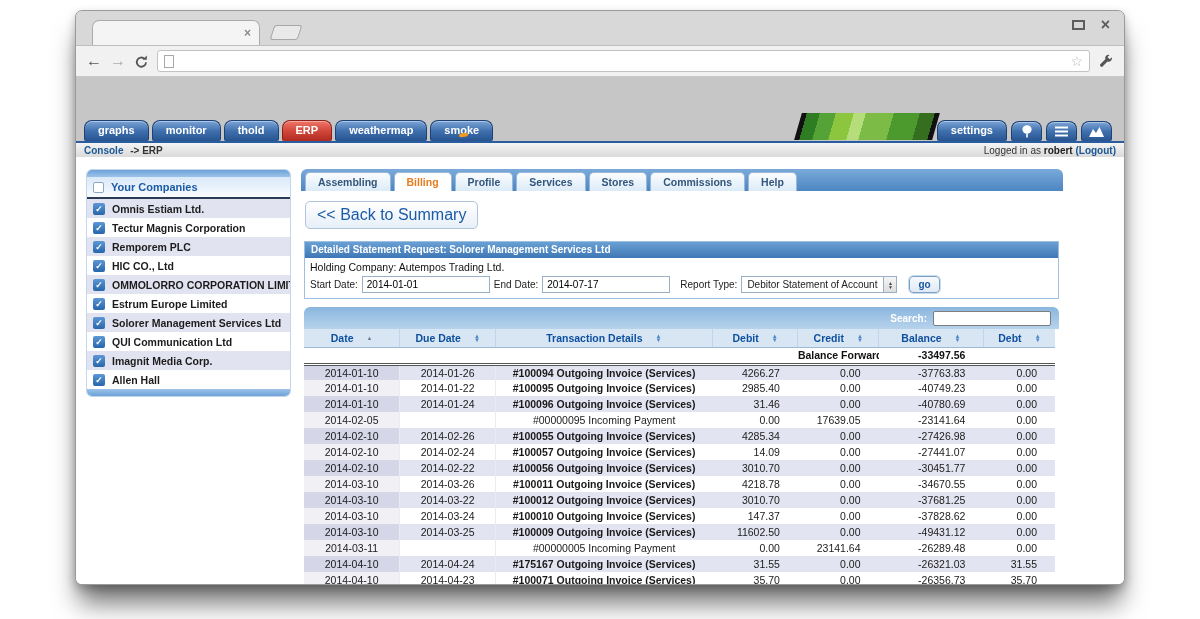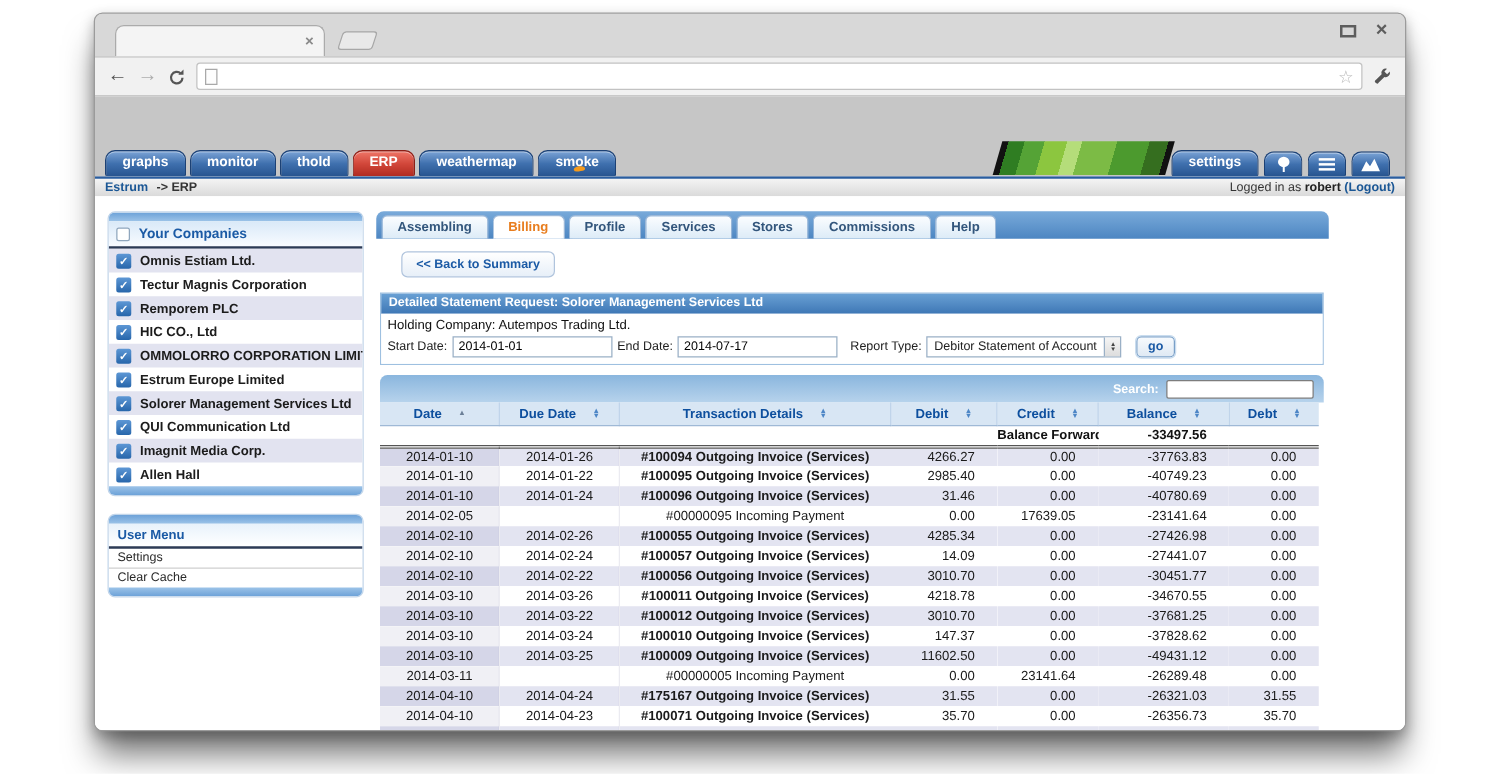--- a/index.html
+++ b/index.html
@@ -90,21 +90,21 @@
 
   
   .main { width:762px; flex:none; }
   .ctab-strip { height:22px; border-radius:6px 6px 0 0;
     background:linear-gradient(#79aada,#4d86c2); display:flex; align-items:flex-end; padding-left:4px; gap:3px; }
   .ctab { height:19px; padding:3px 12px 0; font-size:10.5px; font-weight:bold; color:#33567c;
     background:linear-gradient(#fbfdff,#dcebf7); border:1px solid #9cb8d8; border-bottom:none;
     border-radius:5px 5px 0 0; cursor:pointer; white-space:nowrap; }
   .ctab.active { background:#ffffff; color:#e87d1e; }
 
-  .backbtn { margin:10px 0 0 20px; display:inline-block; padding:4px 11px; font-size:10px; font-weight:bold;
+  .backbtn { margin:10px 0 0 4px; display:inline-block; padding:4px 11px; font-size:16px; font-weight:normal;
     color:#1b5aa5; background:linear-gradient(#ffffff,#e7eff8); border:1px solid #b0c4dd; border-radius:5px; cursor:pointer; }
 
   .reqbox { margin:12px 0 0 3px; width:755px; border:1px solid #9ec0e0; }
   .req-title { height:16px; background:linear-gradient(#69a0d4,#3e77b5); color:#fff; font-size:10px;
     font-weight:bold; padding:2px 6px; white-space:nowrap; }
   .req-body { background:#fff; padding:3px 5px 5px; }
   .req-holding { font-size:10.5px; font-weight:normal; color:#111; margin-bottom:3px; }
   .req-row { display:flex; align-items:center; gap:4px; font-size:10px; color:#222; }
   .req-row label { white-space:nowrap; }
   .req-row input { height:17px; border:1px solid #9ab0c6; font-size:10px; padding:0 4px; width:128px; }
@@ -224,21 +224,21 @@
                     <path d="M1 12 L5 4 L8 8 L11.5 2 L16 12 Z" fill="#fff"></path>
                   </svg>
                 </span>
               </div>
             </span>
         </div>
       </div>
 
       <div class="crumbbar">
         <span>
-          <span class="crumb-link">Estrum</span>
+          <span class="crumb-link">Console</span>
           <span class="crumb-rest">-&gt; ERP</span>
         </span>
         <span class="login">
           <span>Logged in as </span><b>robert</b><span class="logout"> (Logout)</span>
         </span>
       </div>
 
       <div class="page-body">
 
         <div class="sidebar">
@@ -286,29 +286,20 @@
                   <span class="clabel">Imagnit Media Corp.</span>
                 </div>
                 <div class="crow">
                   <span class="cb">✓</span>
                   <span class="clabel">Allen Hall</span>
                 </div>
               </div>
             <div class="cap bottom"></div>
           </div>
 
-          <div class="sbox">
-            <div class="cap"></div>
-            <div class="um-head">User Menu</div>
-            <div id="user-menu-list">
-                <div class="um-item">Settings</div>
-                <div class="um-item">Clear Cache</div>
-              </div>
-            <div class="cap bottom"></div>
-          </div>
         </div>
 
         <div class="main">
           <div class="ctab-strip" id="content-tabs">
               <div class="ctab">Assembling</div>
               <div class="ctab active">Billing</div>
               <div class="ctab">Profile</div>
               <div class="ctab">Services</div>
               <div class="ctab">Stores</div>
               <div class="ctab">Commissions</div>

